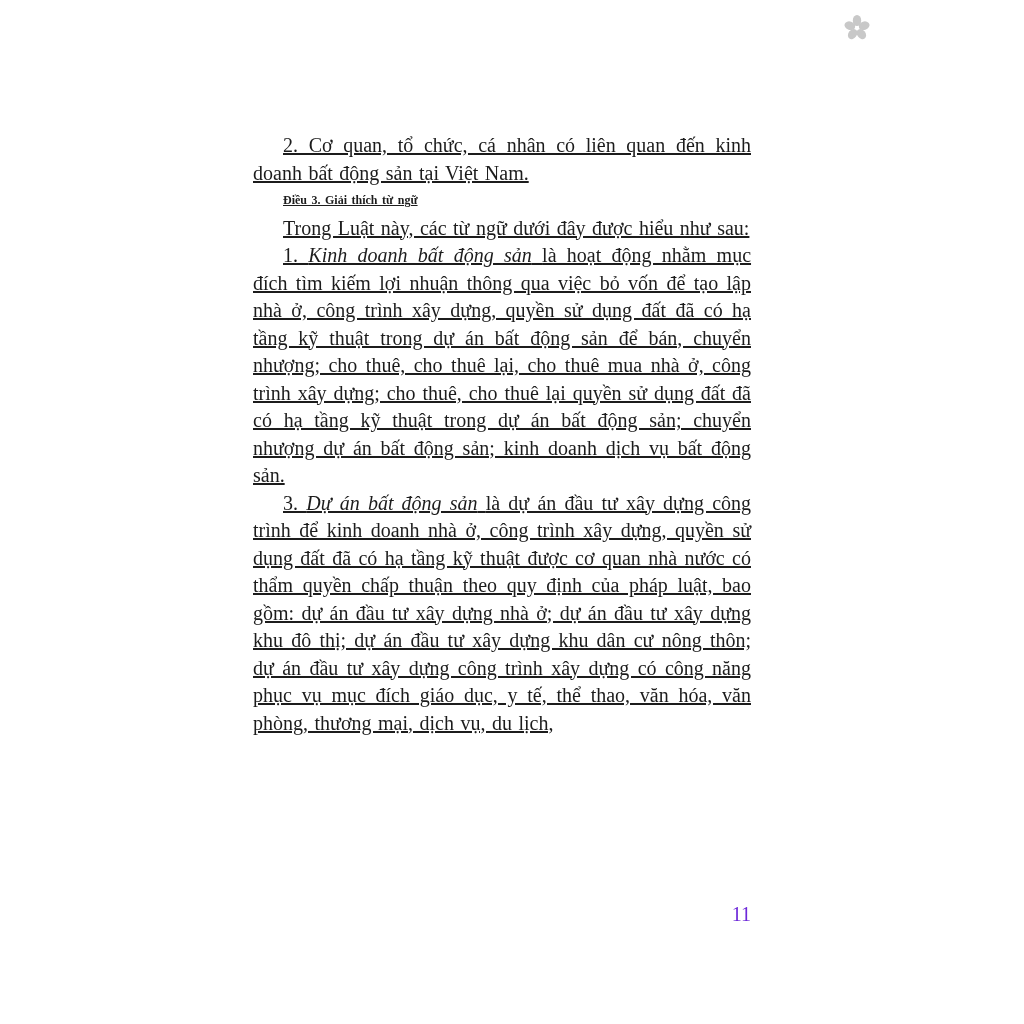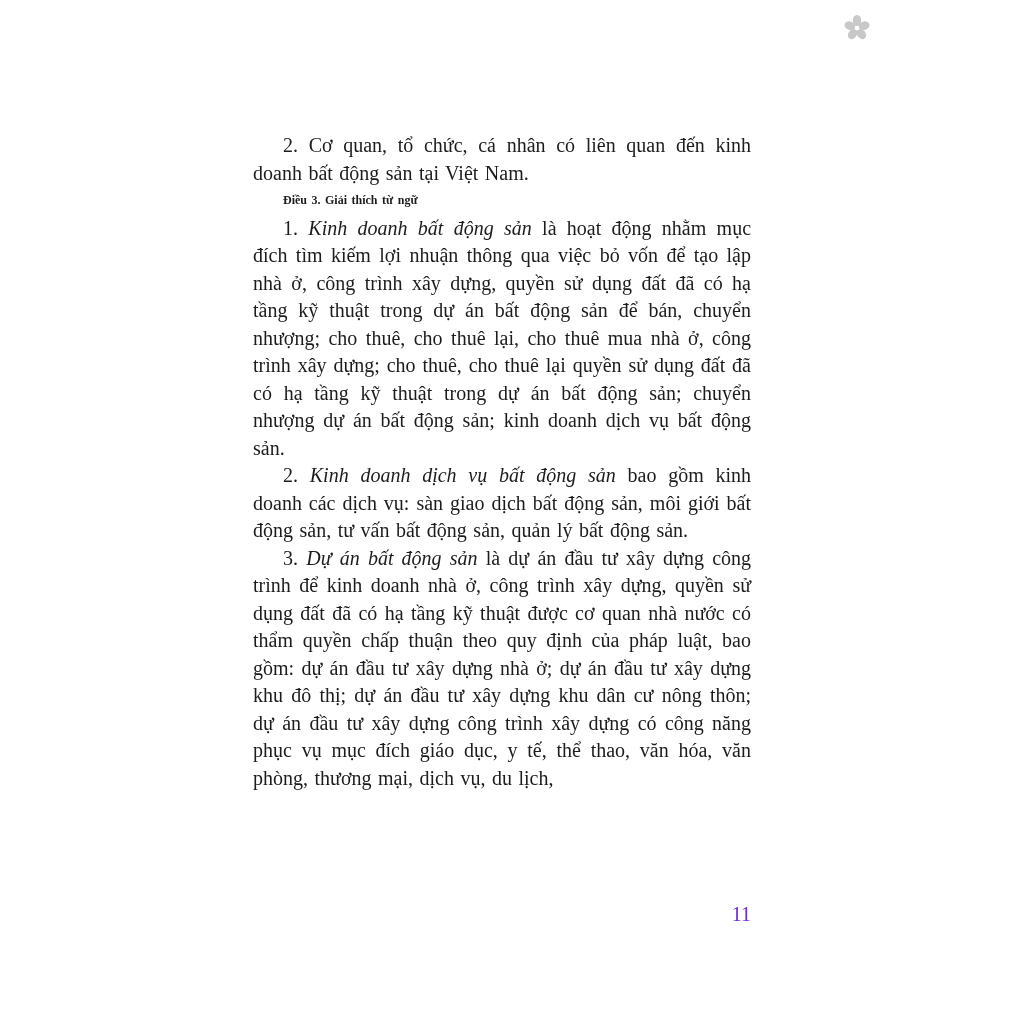--- a/index.html
+++ b/index.html
@@ -33,20 +33,21 @@
     width: 498px;
     font-size: 20px;
     line-height: 27.5px;
     color: #1c1c1c;
     text-align: justify;
     word-spacing: 1.5px;
   }
   .text-block p {
     margin: 0;
     text-indent: 30px;
+    text-decoration: underline;
   }
   .article-heading {
     font-weight: bold;
     font-size: 12px;
     margin: 18px 0 11px 0;
     text-indent: 30px;
     text-align: left;
     line-height: 27.5px;
     color: #1c1c1c;
   }
@@ -81,24 +82,24 @@
       <circle cx="15" cy="15" r="2" fill="#ffffff"></circle>
     </svg>
   </div>
 
   <div class="text-block">
 
     <p>2. Cơ quan, tổ chức, cá nhân có liên quan đến kinh doanh bất động sản tại Việt Nam.</p>
 
     <p class="article-heading">Điều 3. Giải thích từ ngữ</p>
 
+    <p>Trong Luật này, các từ ngữ dưới đây được hiểu như sau:</p>
 
     <p><span>1.</span> <span class="term">Kinh doanh bất động sản</span> <span>là hoạt động nhằm mục đích tìm kiếm lợi nhuận thông qua việc bỏ vốn để tạo lập nhà ở, công trình xây dựng, quyền sử dụng đất đã có hạ tầng kỹ thuật trong dự án bất động sản để bán, chuyển nhượng; cho thuê, cho thuê lại, cho thuê mua nhà ở, công trình xây dựng; cho thuê, cho thuê lại quyền sử dụng đất đã có hạ tầng kỹ thuật trong dự án bất động sản; chuyển nhượng dự án bất động sản; kinh doanh dịch vụ bất động sản.</span></p>
 
-    <p><span>2.</span> <span class="term">Kinh doanh dịch vụ bất động sản</span> <span>bao gồm kinh doanh các dịch vụ: sàn giao dịch bất động sản, môi giới bất động sản, tư vấn bất động sản, quản lý bất động sản.</span></p>
 
     <p><span>3.</span> <span class="term">Dự án bất động sản</span> <span>là dự án đầu tư xây dựng công trình để kinh doanh nhà ở, công trình xây dựng, quyền sử dụng đất đã có hạ tầng kỹ thuật được cơ quan nhà nước có thẩm quyền chấp thuận theo quy định của pháp luật, bao gồm: dự án đầu tư xây dựng nhà ở; dự án đầu tư xây dựng khu đô thị; dự án đầu tư xây dựng khu dân cư nông thôn; dự án đầu tư xây dựng công trình xây dựng có công năng phục vụ mục đích giáo dục, y tế, thể thao, văn hóa, văn phòng, thương mại, dịch vụ, du lịch,</span></p>
 
   </div>
 
   <div class="page-number">11</div>
 
 </div>
 
 </body></html>

